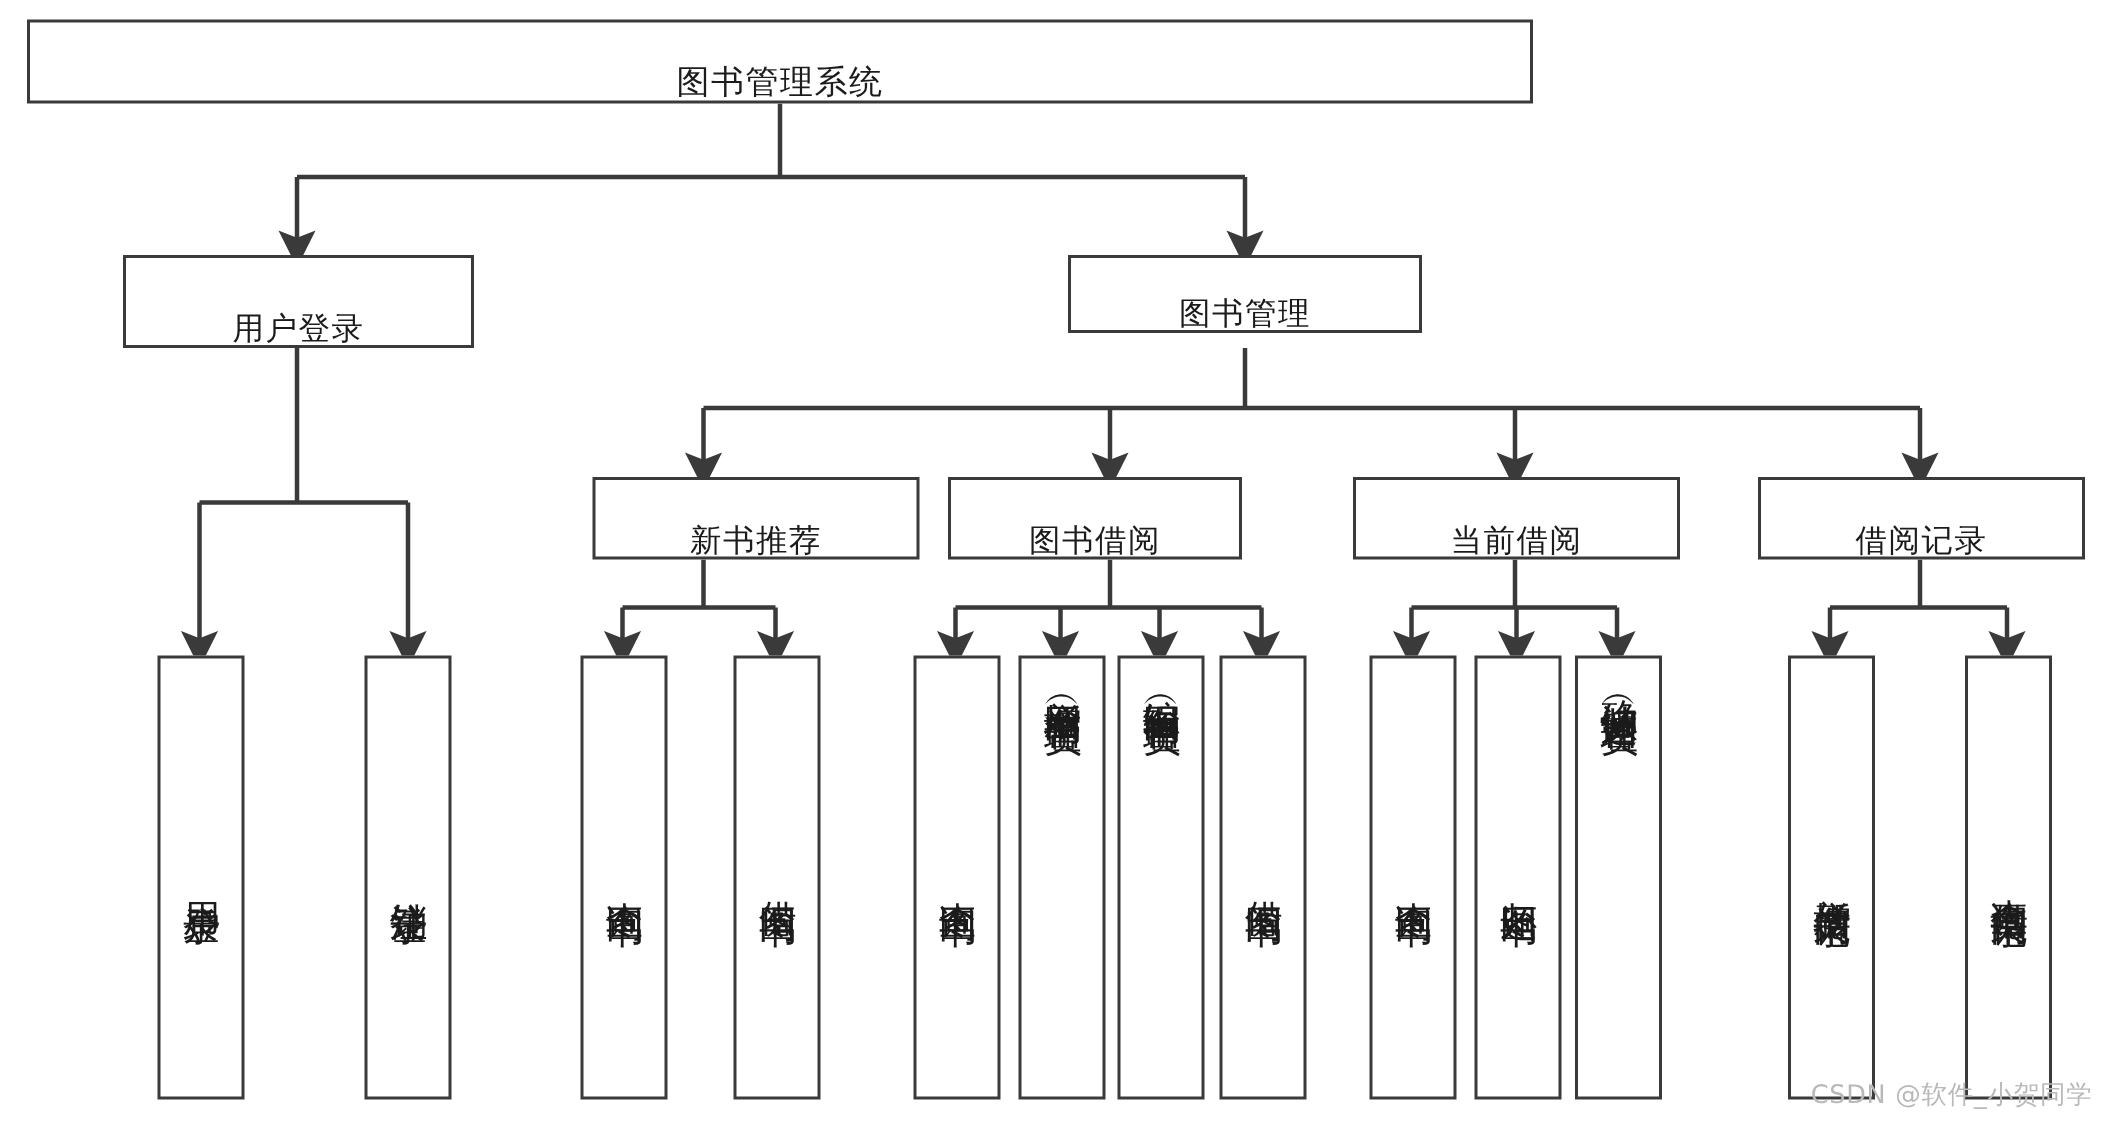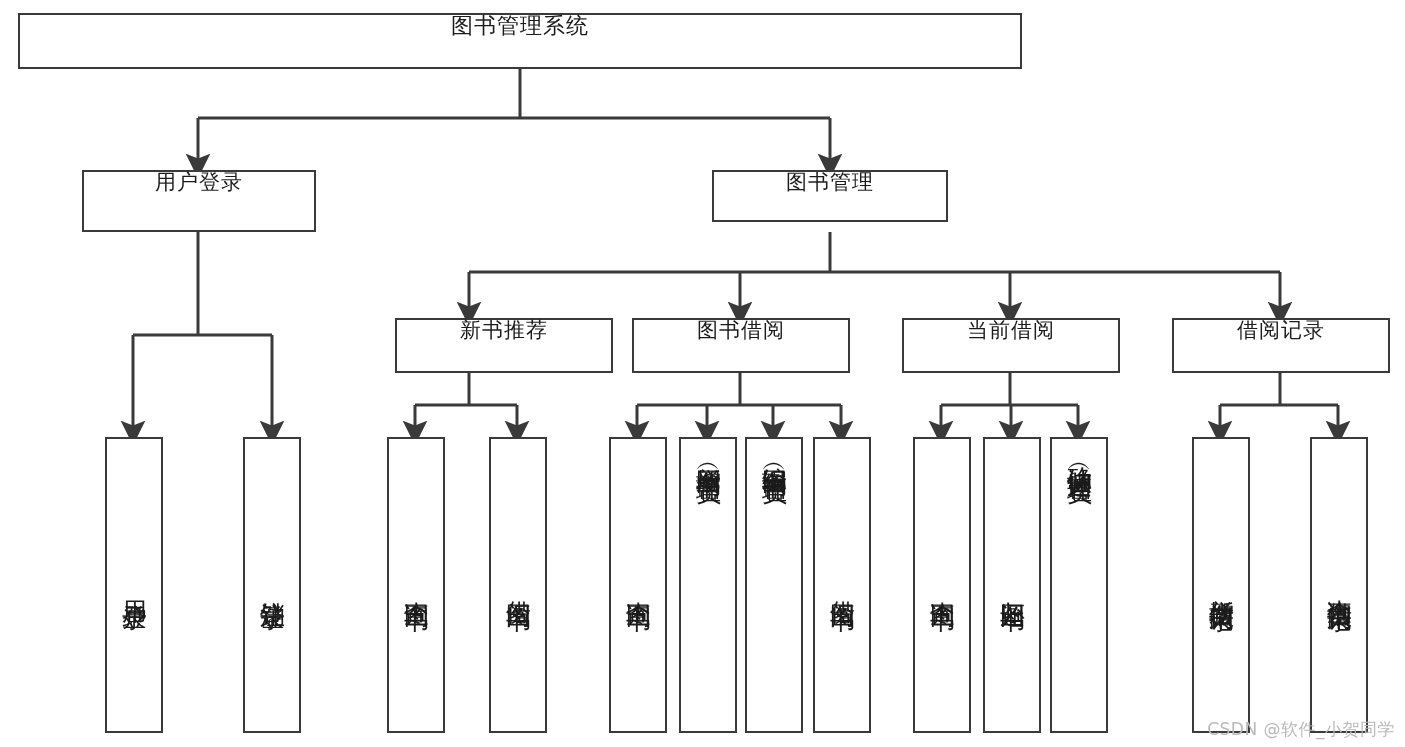--- a/index.html
+++ b/index.html
@@ -24,21 +24,21 @@
     top: 0;
     width: 1405px;
     height: 747px;
   }
   .node {
     position: absolute;
     box-sizing: border-box;
     background: #ffffff;
     border: 2px solid #3a3a3a;
     display: flex;
-    align-items: flex-start;
+    align-items: flex-end;
     justify-content: center;
     color: #1b1b1b;
     z-index: 2;
   }
   .node-label {
     display: block;
     text-align: center;
     line-height: 1.02;
     letter-spacing: 0.5px;
   }
@@ -144,21 +144,21 @@
   <div class="node horizontal" style="left:82px; top:170px; width:234px; height:62px;">
     <span class="node-label">用户登录</span>
   </div>
   <div class="node horizontal" style="left:712px; top:170px; width:236px; height:52px;">
     <span class="node-label">图书管理</span>
   </div>
 
   <div class="node horizontal" style="left:361px; top:318px; width:218px; height:55px;margin-left:34px;">
     <span class="node-label">新书推荐</span>
   </div>
-  <div class="node horizontal" style="left:632px; top:318px; width:218px; height:55px;">
+  <div class="node horizontal" style="left:632px; top:318px; width:196px; height:55px;">
     <span class="node-label">图书借阅</span>
   </div>
   <div class="node horizontal" style="left:902px; top:318px; width:218px; height:55px;">
     <span class="node-label">当前借阅</span>
   </div>
   <div class="node horizontal" style="left:1172px; top:318px; width:218px; height:55px;">
     <span class="node-label">借阅记录</span>
   </div>
 
   <div class="node vertical centered" style="left:105px; top:437px; width:58px; height:296px;">

